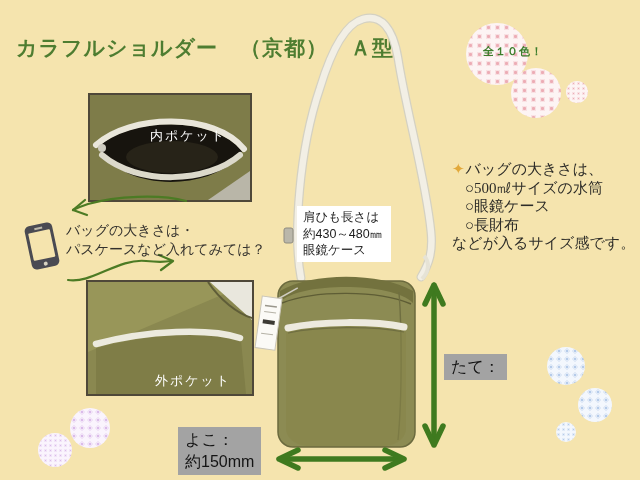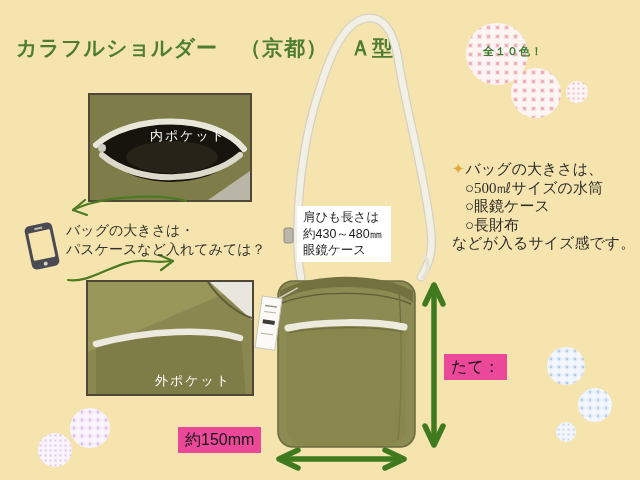--- a/index.html
+++ b/index.html
@@ -40,21 +40,21 @@
   }
   .photo{
     position:absolute;border:2px solid #4f4839;background:#7e7c49;margin-left:33px;
   }
   .photo svg{display:block;}
   .note-box{
     position:absolute;background:#ffffff;color:#1d1d1d;
     padding:3px 6px;line-height:16.5px;font-size:12.5px;
   }
   .dim-box{
-    position:absolute;background:#ec4899;color:#141414;
+    position:absolute;background:#a3a3a3;color:#141414;
     padding:2px 7px;font-size:16px;line-height:22px;white-space:nowrap;
   }
   .phone-note{
     position:absolute;left:66px;top:221px;font-size:14px;line-height:19px;
     color:#33312d;white-space:nowrap;
   }
   .size-note{
     position:absolute;left:452px;top:160px;width:200px;
     font-size:15px;line-height:18.5px;color:#2d2c28;white-space:nowrap;
   }
@@ -197,19 +197,20 @@
 
   <svg class="abs" style="left:272px;top:445px" width="140" height="28" viewBox="272 445 140 28">
     <g fill="none" stroke="#3f7a1f" stroke-width="5.5" stroke-linecap="round">
       <path d="M283,459 L400,459"></path>
       <path d="M279,459 L298,450 M279,459 L298,468"></path>
       <path d="M404,459 L385,450 M404,459 L385,468"></path>
     </g>
   </svg>
 
   <div class="dim-box" style="left:178px;top:427px">
+    <div>よこ：</div>
     <div>約150mm</div>
   </div>
   <div class="dim-box" style="left:444px;top:354px">
     <div>たて：</div>
   </div>
 
 </div>
 
 </body></html>

